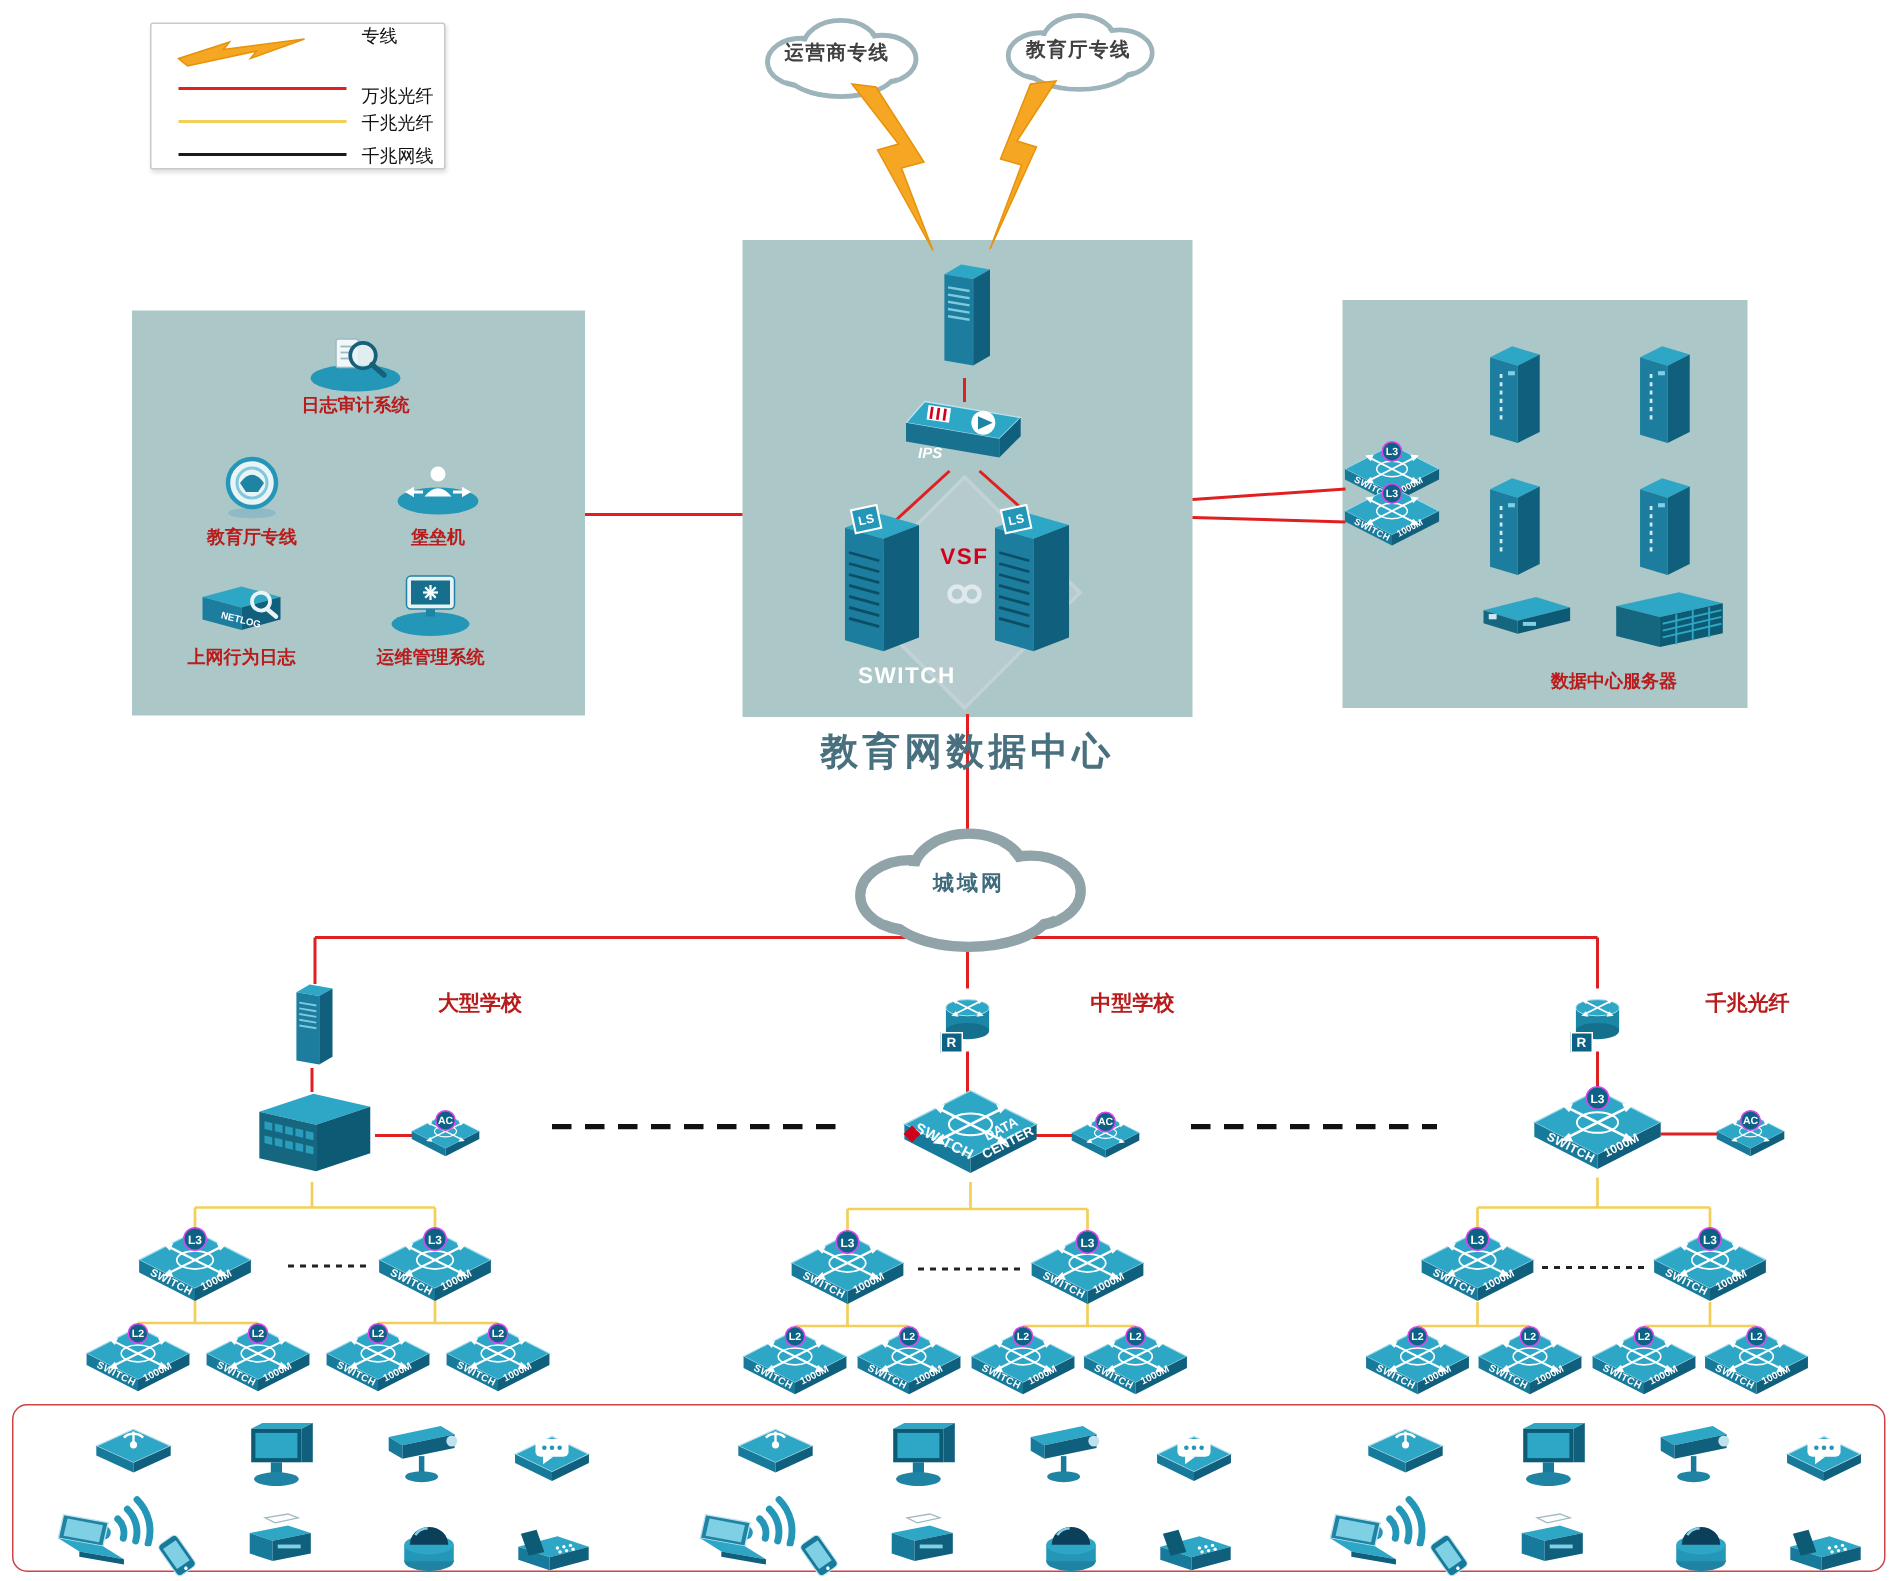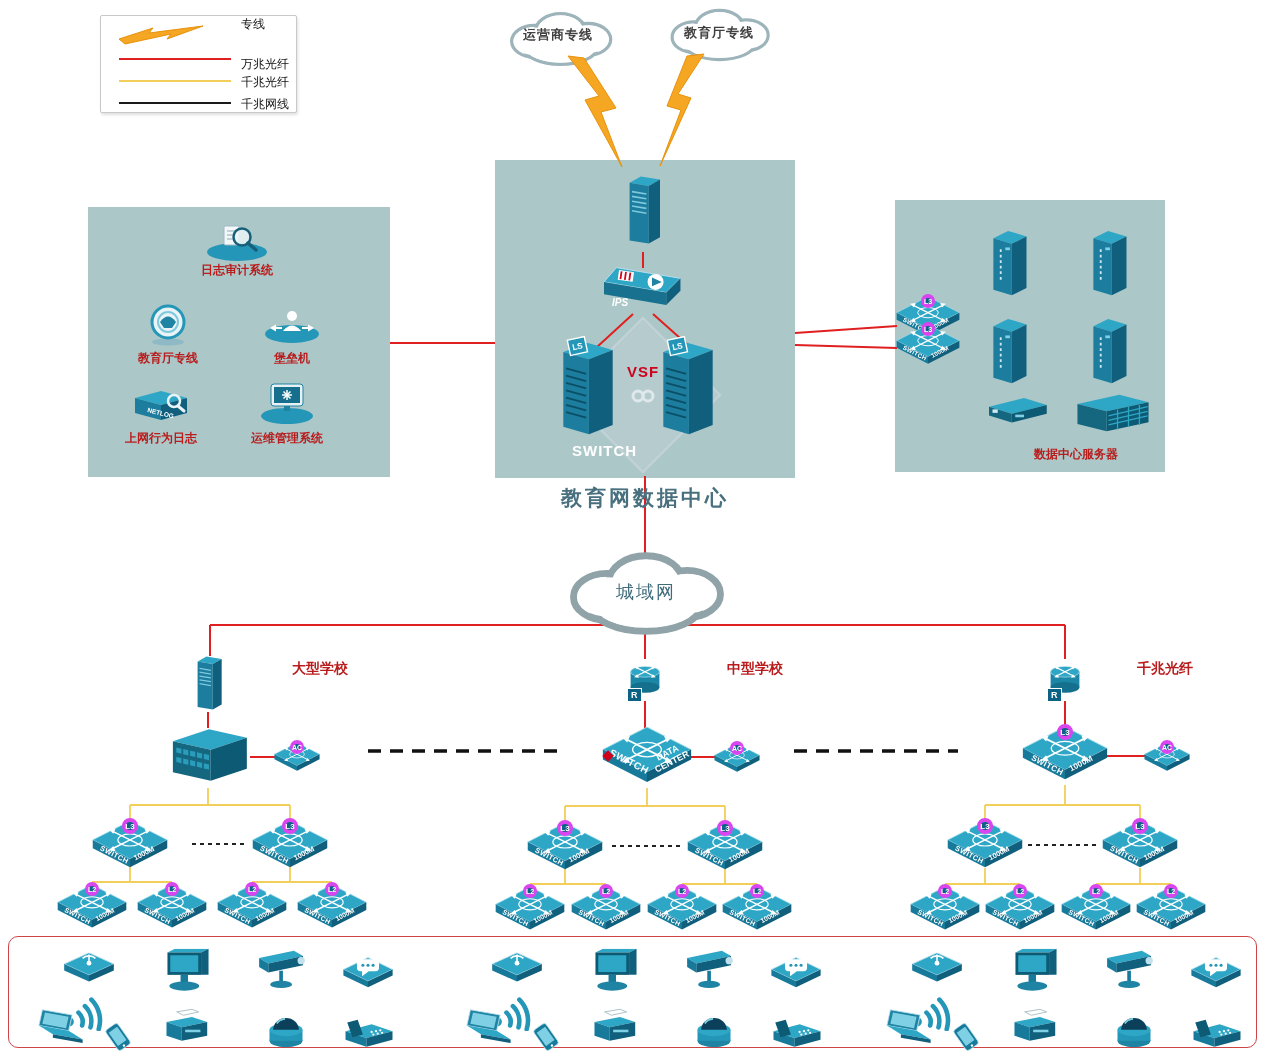--- a/index.html
+++ b/index.html
@@ -5,31 +5,31 @@
   *{margin:0;padding:0;box-sizing:border-box}
   body{font-family:"Liberation Sans","DejaVu Sans",sans-serif;background:#fff}
   .stage{position:relative;width:1265px;height:1054px;background:#fff;overflow:hidden}
   .panel{position:absolute;background:#abc7c8;z-index:1}
   .wires{position:absolute;left:0;top:0;width:1265px;height:1054px;z-index:2;pointer-events:none}
   .dev{position:absolute;z-index:3}
   .dev svg,.icon svg{width:100%;height:100%;display:block;overflow:visible}
   .icon{position:absolute;z-index:3}
   .z4{z-index:4}.z5{z-index:5}
   .badge{position:absolute;z-index:5;top:-2px;left:50%;transform:translateX(-50%);
-    width:16px;height:16px;border-radius:50%;background:#0c6285;border:4px solid #d946ef;
+    width:16px;height:16px;border-radius:50%;background:#0c6285;border:1px solid #d946ef;
     color:#fff;font-size:8px;font-weight:bold;display:flex;align-items:center;justify-content:center}
   .badge.small{width:14px;height:14px;font-size:7px}
   .rbadge{position:absolute;z-index:5;left:6px;bottom:0;background:#0c6285;border:1px solid #fff;
     color:#fff;font-size:9px;font-weight:bold;padding:0 3px;line-height:12px}
   .lbl{position:absolute;z-index:6;transform:translateX(-50%);white-space:nowrap}
   .lbl-red{color:#b91c1c;font-weight:bold;font-size:13px}
   .lbl-red.sm{font-size:12px}
   .lbl-cloud{color:#404040;font-weight:bold;font-size:13px;letter-spacing:1px}
-  .lbl-man{color:#3f6b7b;font-weight:normal;font-size:18px;letter-spacing:2px}
-  .lbl-dc{color:#49707f;font-weight:bold;font-size:21px;letter-spacing:3px;font-family:"DejaVu Serif",serif}
+  .lbl-man{color:#3f6b7b;font-weight:bold;font-size:14px;letter-spacing:2px}
+  .lbl-dc{color:#49707f;font-weight:bold;font-size:25px;letter-spacing:3px;font-family:"DejaVu Serif",serif}
   .vsf-text{color:#d0021b;font-weight:bold;font-size:15px;letter-spacing:1px}
   .switch-word{position:absolute;z-index:3;color:#fff;font-weight:bold;font-size:15px;letter-spacing:1px}
   .ips-text{position:absolute;left:8px;bottom:6px;color:#fff;font-weight:bold;font-style:italic;font-size:10px;z-index:5}
   .core-sw{position:absolute;z-index:5;color:#fff;font-weight:bold;font-size:10px;transform:rotate(27deg);left:6px;top:30px;letter-spacing:.5px}
   .core-dc{position:absolute;z-index:5;color:#fff;font-weight:bold;font-size:9px;transform:rotate(-27deg);right:0px;top:22px;width:44px;text-align:center;line-height:1.1;white-space:normal}
   .redtag{position:absolute;z-index:5;left:2px;top:26px;width:8px;height:8px;background:#d0021b;transform:rotate(45deg)}
   .legend{position:absolute;left:100px;top:15px;width:197px;height:98px;background:#fff;
     border:1px solid #c9c9c9;border-radius:2px;box-shadow:1px 2px 3px rgba(0,0,0,.12);z-index:6}
   .legend .swatch-line{position:absolute;left:18px;width:112px;height:2px}
   .legend .lg-label{position:absolute;left:140px;font-size:12px;color:#111;white-space:nowrap}

